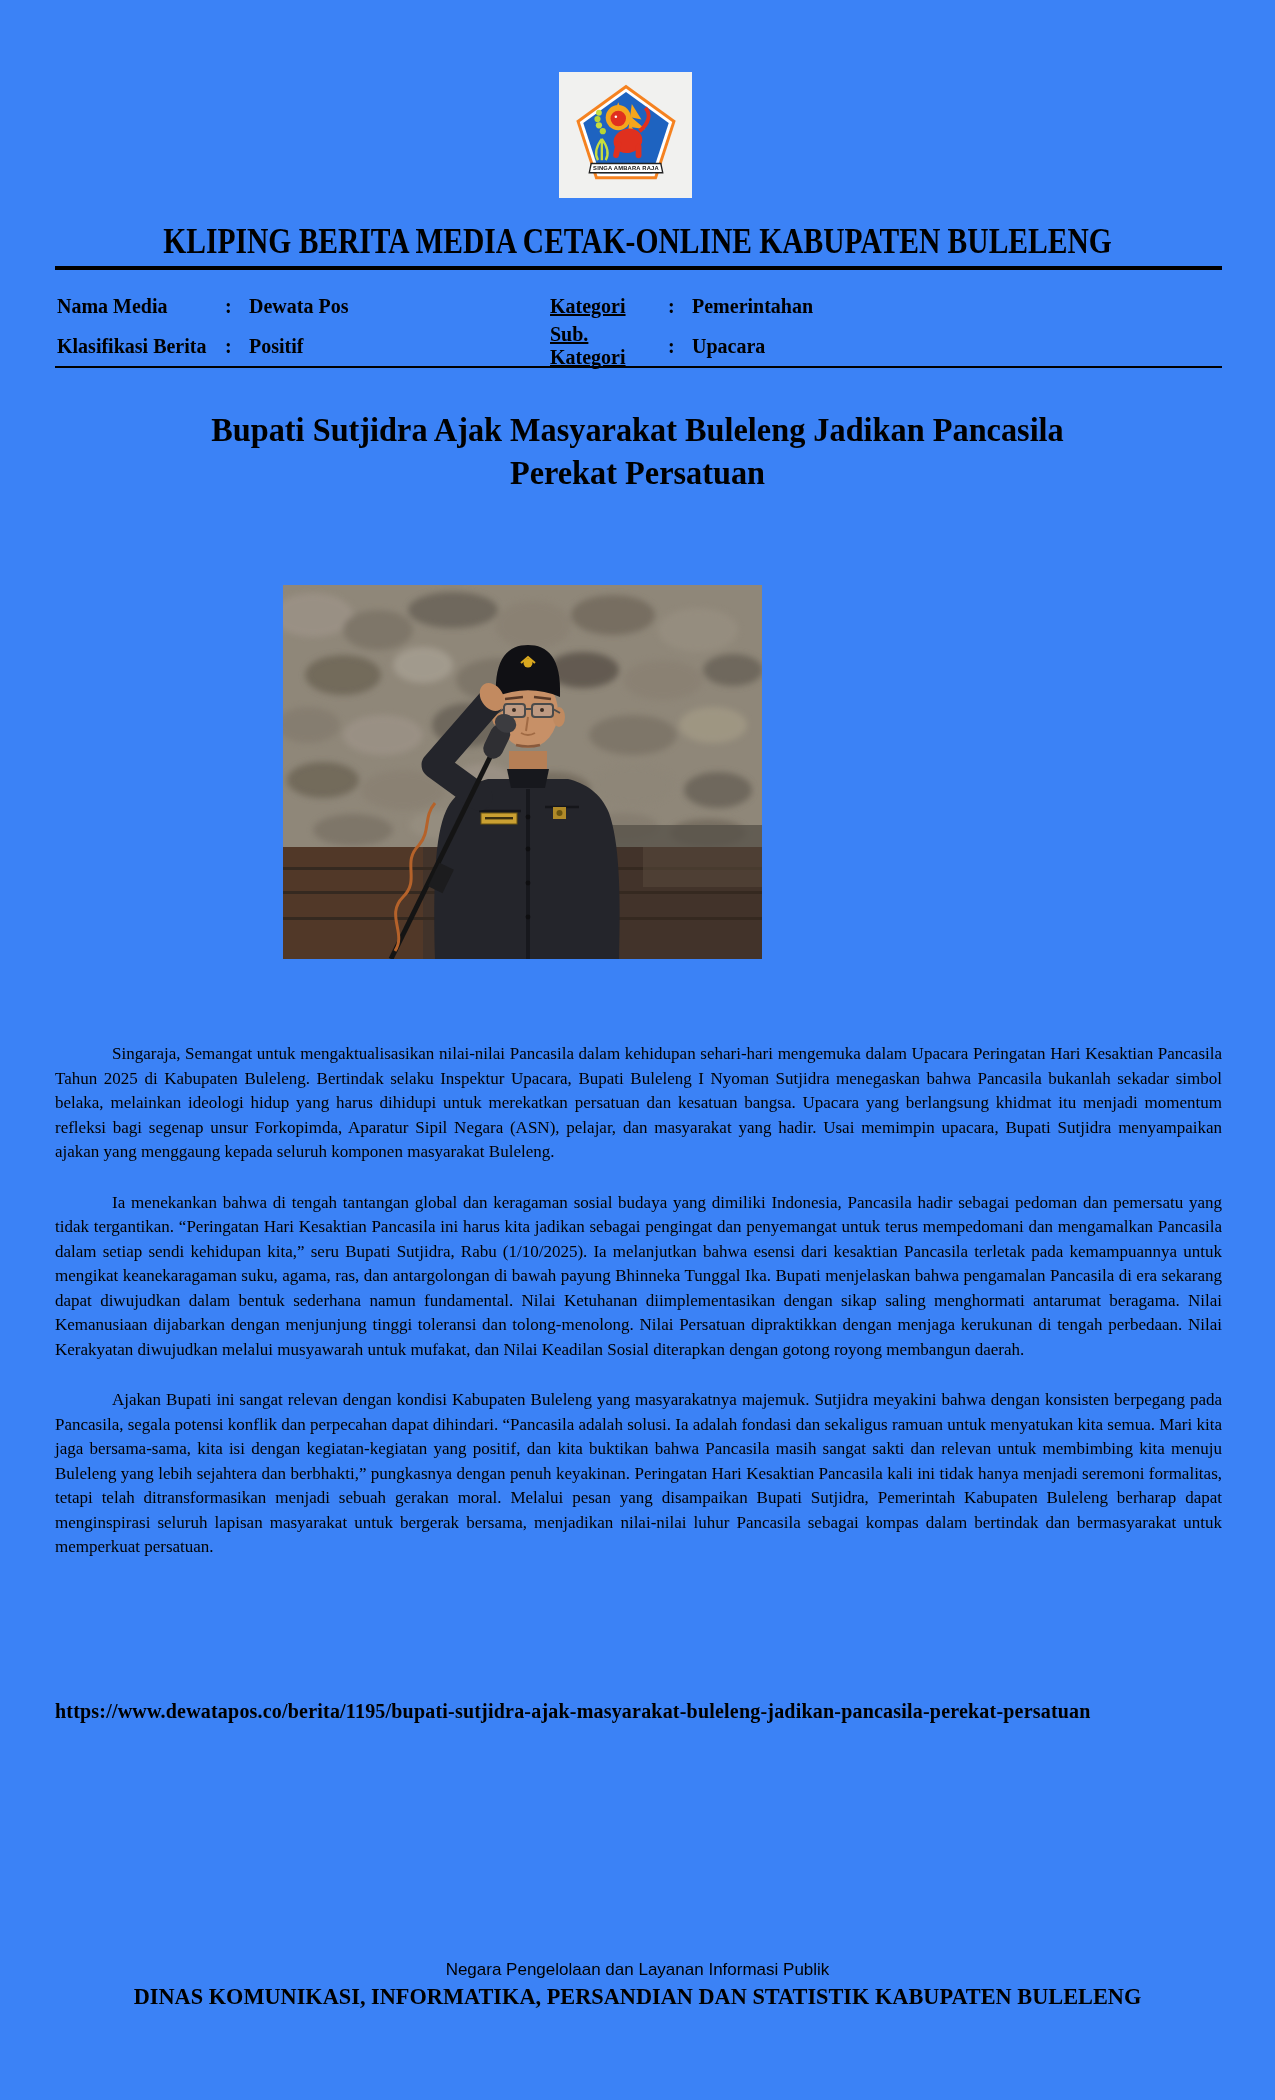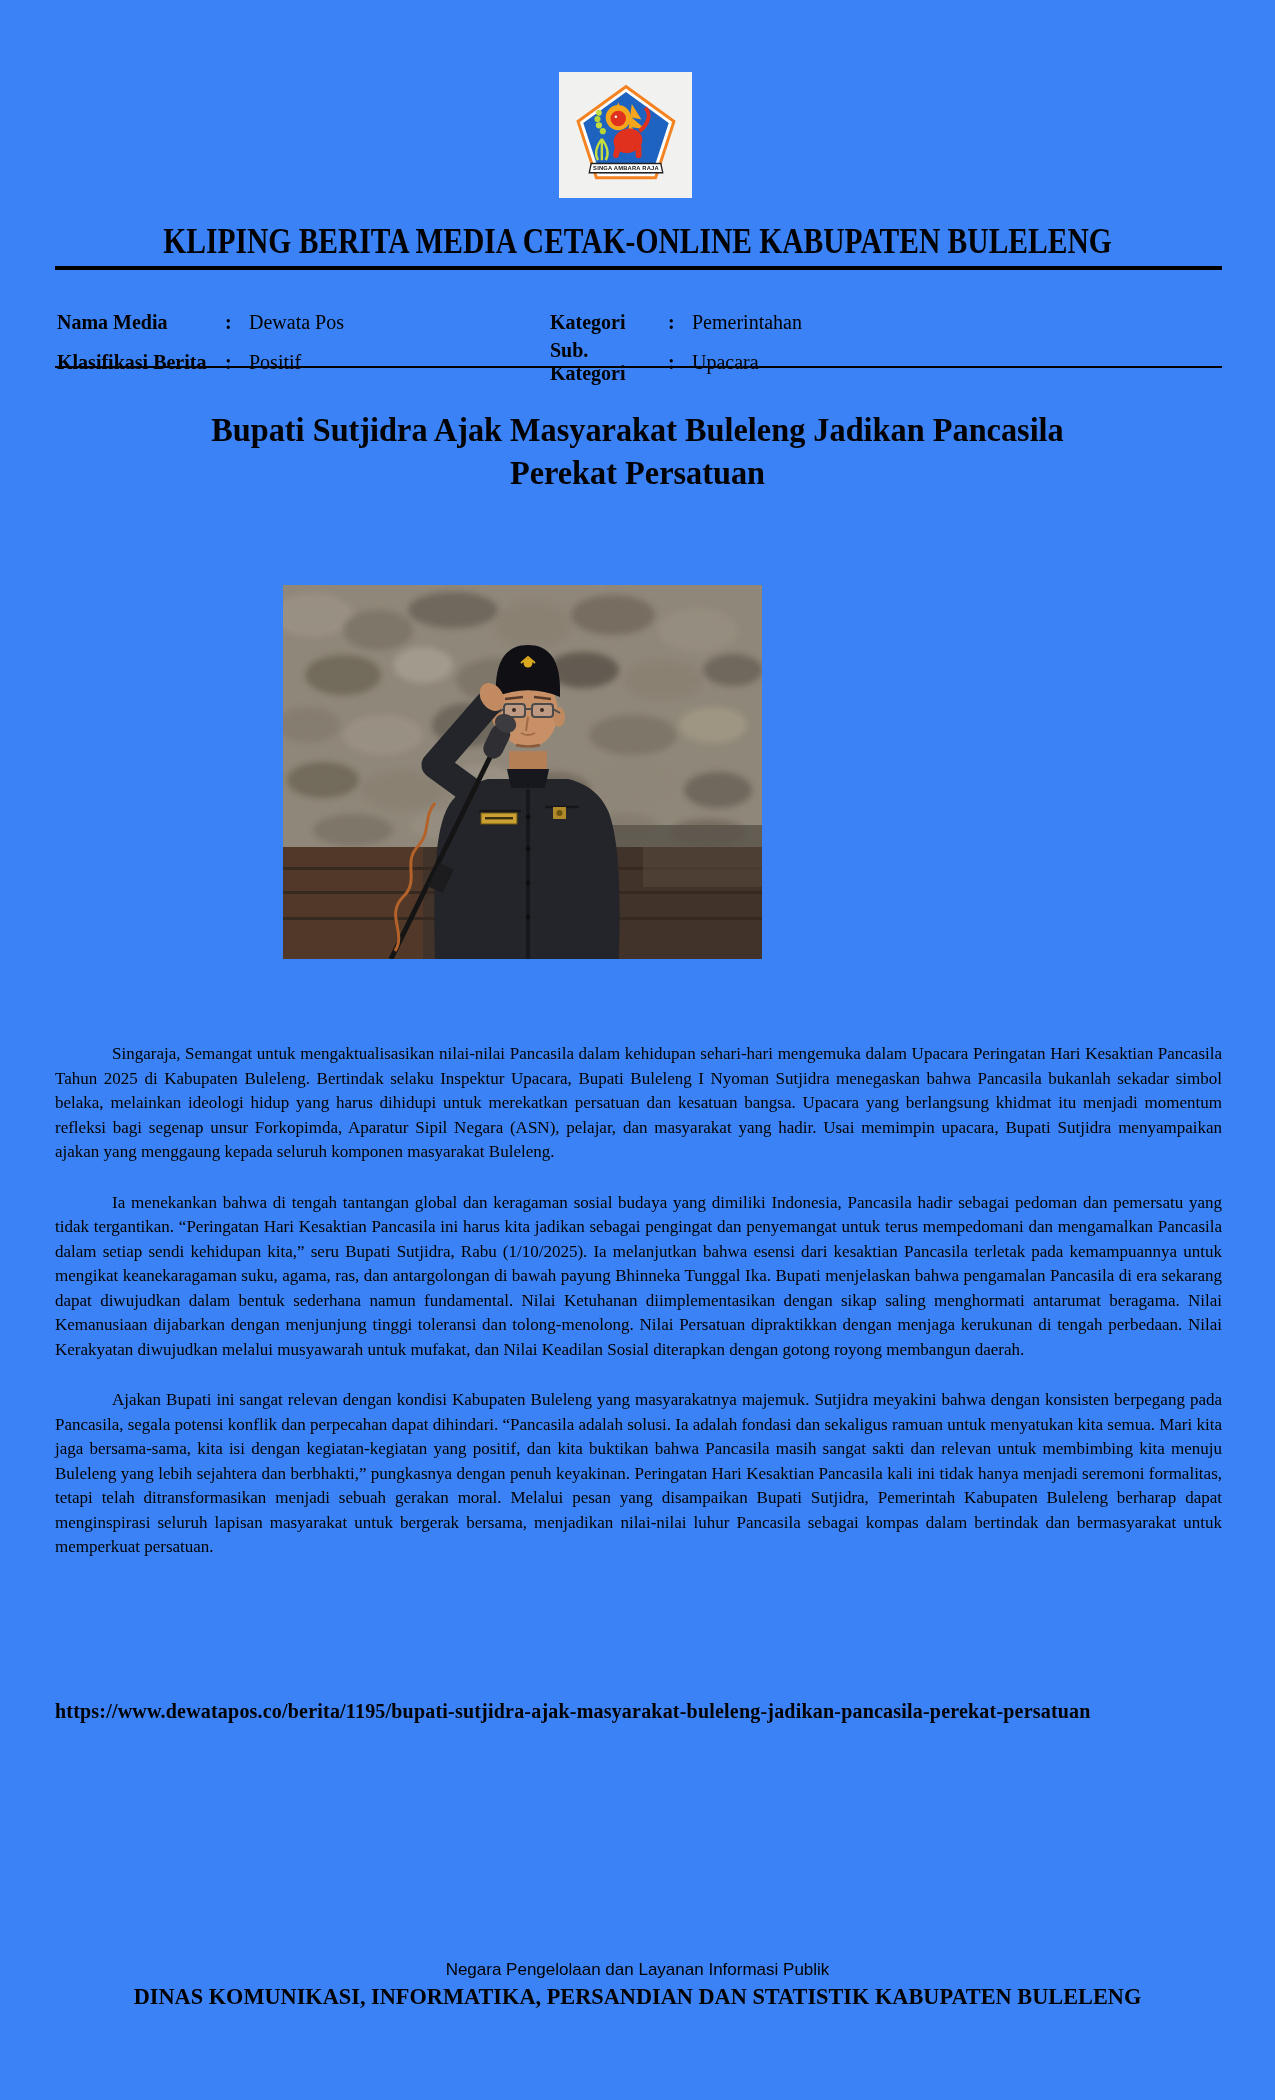--- a/index.html
+++ b/index.html
@@ -18,29 +18,29 @@
 
   .main-title{
     position:absolute;top:222px;left:0;width:100%;text-align:center;
     font-weight:bold;font-size:36px;line-height:38px;white-space:nowrap;
     transform:scaleX(0.82);transform-origin:50% 50%;
   }
 
   .rule-thick{position:absolute;left:55px;width:1167px;top:266px;height:4px;background:#000;}
   .rule-thin {position:absolute;left:55px;width:1167px;top:366px;height:2px;background:#000;}
 
-  .meta-col{position:absolute;top:302px;}
+  .meta-col{position:absolute;top:286px;}
   .meta-col.left{left:57px;}
   .meta-col.right{left:550px;}
   .meta-row{display:flex;align-items:center;height:40px;font-size:20px;}
   .meta-row .m-label{font-weight:bold;}
   .meta-col.left  .m-label{width:168px;}
-  .meta-col.right .m-label{width:118px;}
+  .meta-col.right .m-label{width:118px;text-decoration:underline;}
   .meta-row .m-colon{font-weight:bold;width:24px;text-align:left;}
-  .meta-row .m-value{font-weight:normal;}
+  .meta-row .m-value{font-weight:bold;}
 
   .headline{
     position:absolute;top:408px;left:0;width:100%;text-align:center;
     font-weight:bold;font-size:34px;line-height:43px;
     transform:scaleX(0.95);transform-origin:50% 0;
   }
   .headline span{display:block;}
   .article-date{
     position:absolute;top:496px;left:0;width:100%;text-align:center;
     font-weight:bold;font-size:19px;

